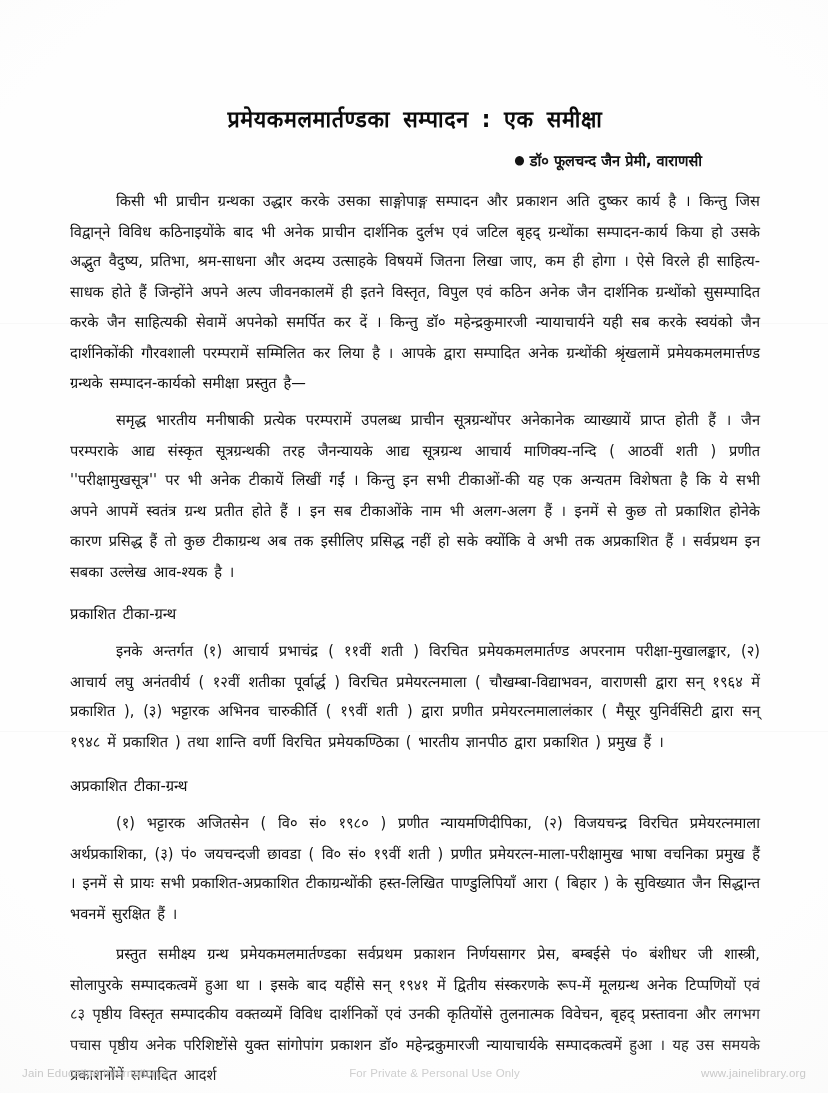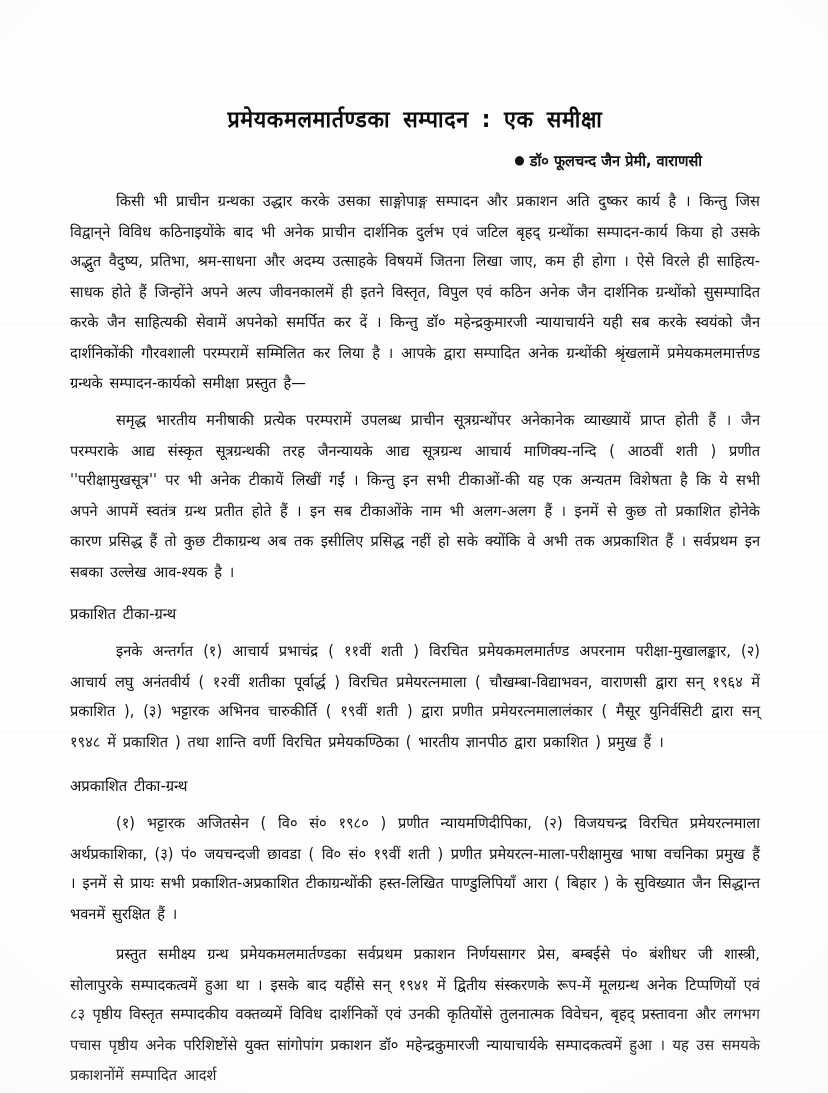--- a/index.html
+++ b/index.html
@@ -152,14 +152,19 @@
     <p class="para tight">(१) भट्टारक अजितसेन ( वि० सं० १९८० ) प्रणीत न्यायमणिदीपिका, (२) विजयचन्द्र विरचित प्रमेयरत्नमाला अर्थप्रकाशिका, (३) पं० जयचन्दजी छावडा ( वि० सं० १९वीं शती ) प्रणीत प्रमेयरत्न-माला-परीक्षामुख भाषा वचनिका प्रमुख हैं । इनमें से प्रायः सभी प्रकाशित-अप्रकाशित टीकाग्रन्थोंकी हस्त-लिखित पाण्डुलिपियाँ आरा ( बिहार ) के सुविख्यात जैन सिद्धान्त भवनमें सुरक्षित हैं ।</p>
 
     <p class="para">प्रस्तुत समीक्ष्य ग्रन्थ प्रमेयकमलमार्तण्डका सर्वप्रथम प्रकाशन निर्णयसागर प्रेस, बम्बईसे पं० बंशीधर जी शास्त्री, सोलापुरके सम्पादकत्वमें हुआ था । इसके बाद यहींसे सन् १९४१ में द्वितीय संस्करणके रूप-में मूलग्रन्थ अनेक टिप्पणियों एवं ८३ पृष्ठीय विस्तृत सम्पादकीय वक्तव्यमें विविध दार्शनिकों एवं उनकी कृतियोंसे तुलनात्मक विवेचन, बृहद् प्रस्तावना और लगभग पचास पृष्ठीय अनेक परिशिष्टोंसे युक्त सांगोपांग प्रकाशन डॉ० महेन्द्रकुमारजी न्यायाचार्यके सम्पादकत्वमें हुआ । यह उस समयके प्रकाशनोंमें सम्पादित आदर्श</p>
 
   </div>
 
   <div class="scan-tint"></div>
   <div class="streak" style="top:323px"></div>
   <div class="streak" style="top:731px"></div>
 
+  <div class="footer">
+    <span class="left">Jain Education International</span>
+    <span class="mid">For Private &amp; Personal Use Only</span>
+    <span class="right">www.jainelibrary.org</span>
+  </div>
 
 </div>
 
 </body></html>

